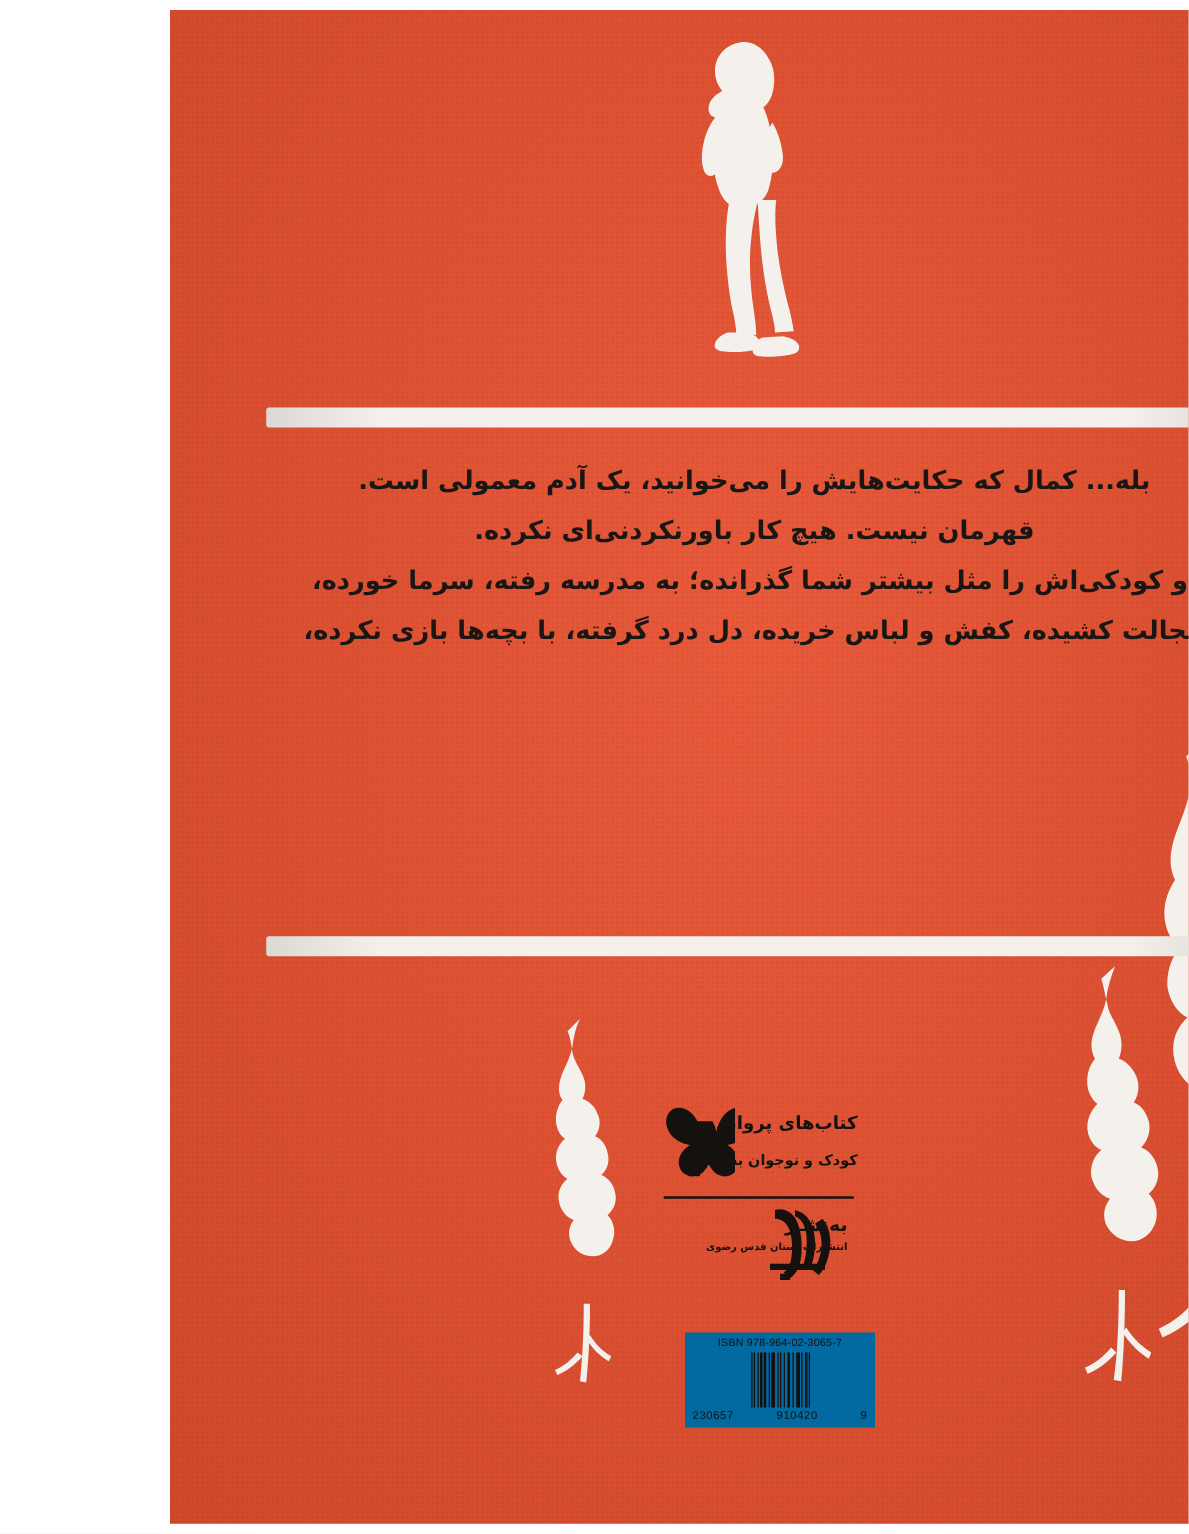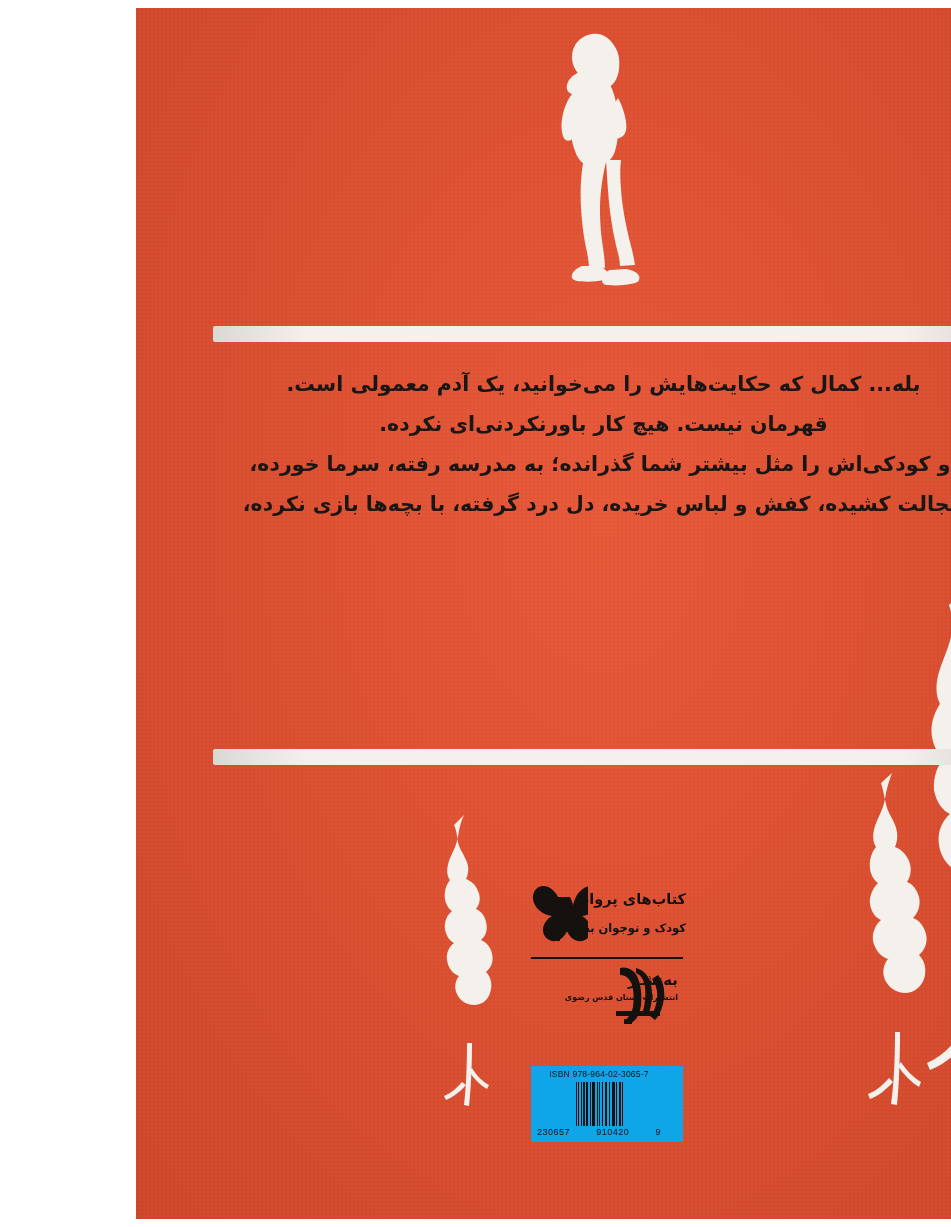--- a/index.html
+++ b/index.html
@@ -168,27 +168,27 @@
   #logo-behnashr .txt .l2 {
     display: block;
     font-size: 8px;
     font-weight: 700;
     margin-top: 4px;
   }
 
   
   #barcode-box {
     position: absolute;
-    left: 395px;
+    left: 412px;
     top: 1058px;
     width: 152px;
     height: 76px;
-    background: #0ea5e9;
+    background: #0369a1;
     z-index: 7;
-    padding: 3px 20px 2px 4px;
+    padding: 3px 4px 2px 4px;
     box-sizing: border-box;
   }
   #isbn-text {
     text-align: center;
     font-family: "Liberation Sans", sans-serif;
     font-size: 8.5px;
     color: #14110f;
     line-height: 11px;
     letter-spacing: 0.2px;
   }

